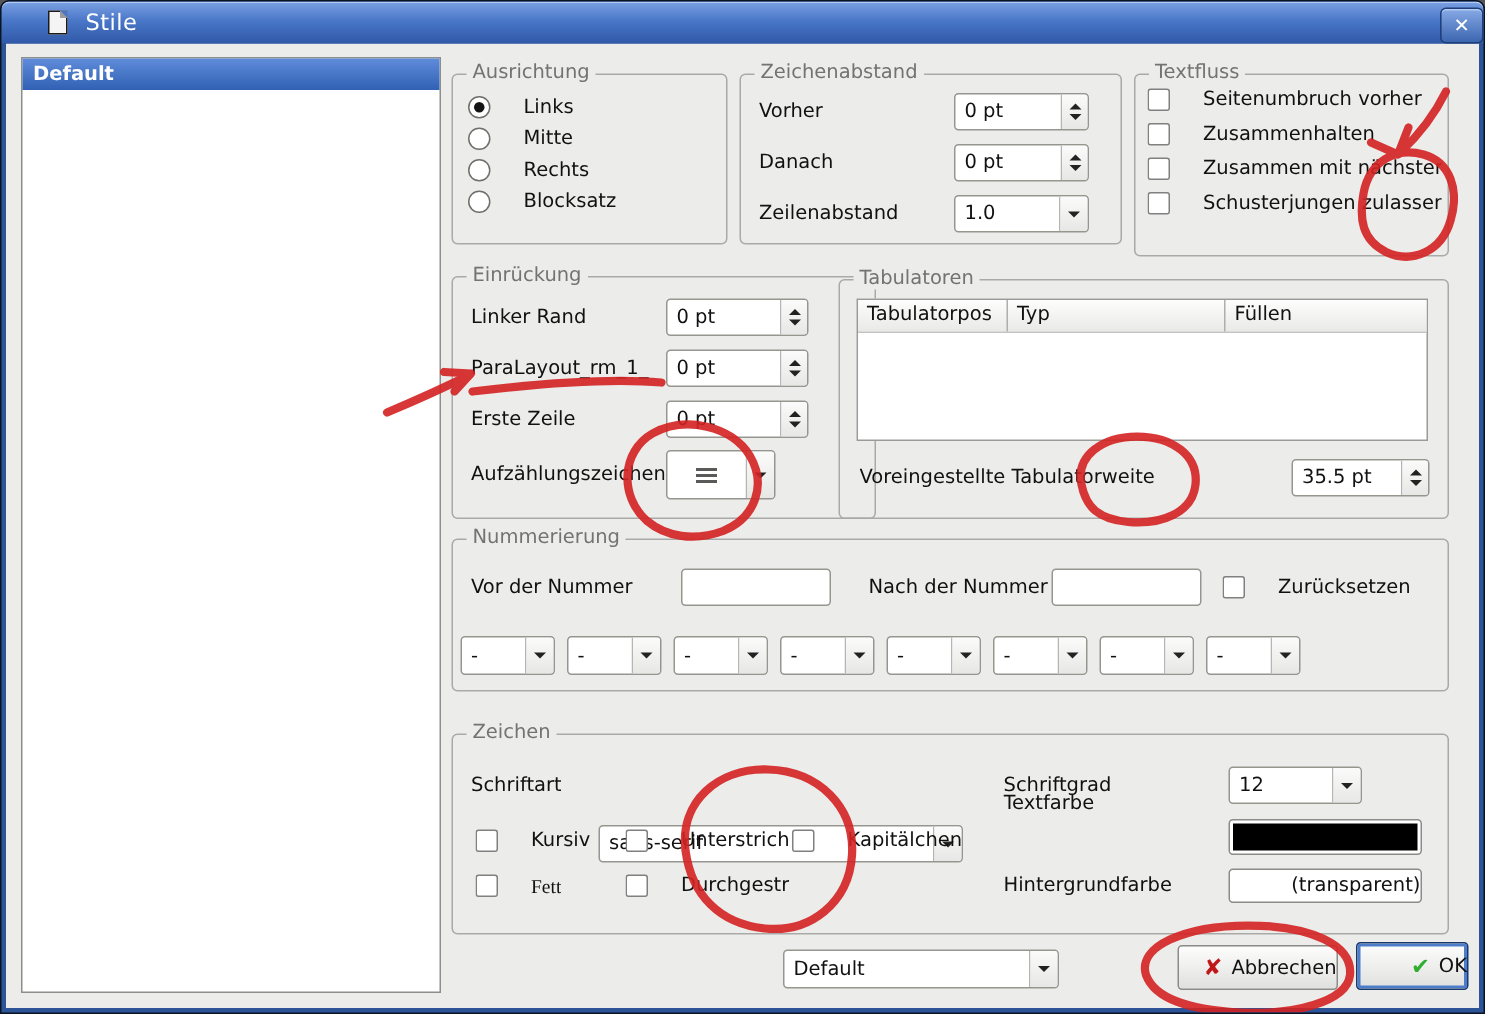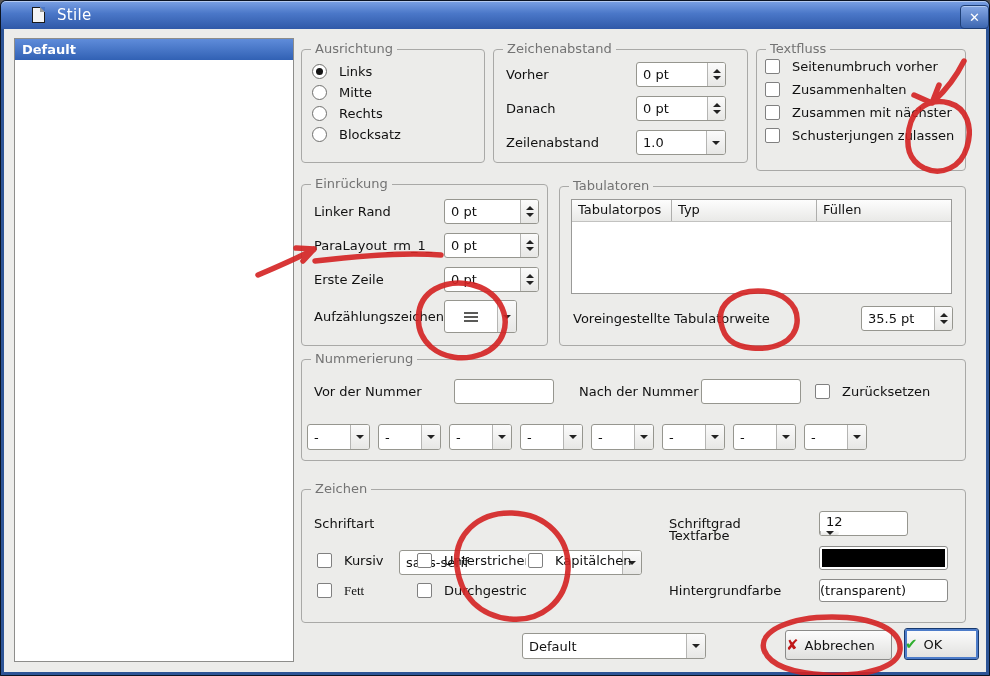--- a/index.html
+++ b/index.html
@@ -17,37 +17,37 @@
        background:linear-gradient(#87a9e6,#3c66b0);border:1px solid #1e3f77;
        box-shadow:inset 0 1px 0 #b3cbf2;color:#fff;font-weight:bold;font-size:13px;
        display:flex;align-items:center;justify-content:center;}
   .content{position:absolute;left:3px;top:28px;width:982px;height:643px;background:#ececea;}
   .listbox{position:absolute;left:13px;top:37px;width:278px;height:622px;background:#fff;border:1px solid #8d8d8b;}
   .listrow{height:21px;line-height:21px;padding-left:7px;color:#fff;font-weight:bold;
        background:linear-gradient(#5f8cda,#3161b4);}
   .g{position:absolute;border:1px solid #a9a9a7;border-radius:4px;}
   .leg{position:absolute;top:-9px;left:9px;background:#ececea;padding:0 4px;color:#737373;white-space:nowrap;}
   .lbl{position:absolute;white-space:nowrap;overflow:hidden;}
-  .row{position:absolute;display:flex;align-items:center;gap:12px;white-space:nowrap;overflow:hidden;}
+  .row{position:absolute;display:flex;align-items:center;gap:22px;white-space:nowrap;overflow:hidden;}
   .radio{width:13px;height:13px;border-radius:50%;background:#fff;border:1px solid #6f6f6d;position:relative;flex:0 0 auto;}
   .radio.sel::after{content:"";position:absolute;inset:3px;background:#151515;border-radius:50%;}
   .cb{width:13px;height:13px;background:#fff;border:1px solid #808080;border-radius:2px;flex:0 0 auto;}
   .field,.spin,.combo{position:absolute;background:#fff;border:1px solid #96968f;border-radius:3px;
        box-sizing:border-box;display:flex;align-items:stretch;}
   .val{flex:1;display:flex;align-items:center;padding-left:6px;overflow:hidden;white-space:nowrap;}
   .spin-btns{width:17px;border-left:1px solid #b5b5b3;background:linear-gradient(#fbfbfb,#e7e7e5);
        border-radius:0 2px 2px 0;display:flex;flex-direction:column;align-items:center;justify-content:center;gap:3px;}
   .tri-up{width:0;height:0;border-left:4px solid transparent;border-right:4px solid transparent;border-bottom:4px solid #222;}
   .tri-dn{width:0;height:0;border-left:4px solid transparent;border-right:4px solid transparent;border-top:4px solid #222;}
   .combo-arrow{width:18px;border-left:1px solid #b5b5b3;background:linear-gradient(#fbfbfb,#e7e7e5);
        border-radius:0 2px 2px 0;display:flex;align-items:center;justify-content:center;}
   .tbl{position:absolute;background:#fff;border:1px solid #9a9a98;box-sizing:border-box;}
   .thead{display:flex;height:21px;background:linear-gradient(#fdfdfd,#e9e9e7);border-bottom:1px solid #c2c2c0;}
   .hc{border-right:1px solid #aeaeac;padding:2px 0 0 6px;overflow:hidden;white-space:nowrap;box-sizing:border-box;}
-  .btn{position:absolute;display:flex;align-items:center;justify-content:flex-start;gap:6px;cursor:pointer;
+  .btn{position:absolute;display:flex;align-items:center;justify-content:flex-end;gap:6px;cursor:pointer;
        background:linear-gradient(#fdfdfd,#e0e0de);border:1px solid #8b8b89;border-radius:3px;box-sizing:border-box;}
   .btn.focus{border:1px solid #16386e;box-shadow:0 0 0 2px #4d7cc9 inset;}
   .x-glyph{color:#c01818;font-weight:bold;font-size:15px;}
   .v-glyph{color:#2fae2f;font-weight:bold;font-size:15px;}
   .swatch-inner{position:absolute;inset:2px;background:#000;}
   .lines{width:14px;height:10px;background:repeating-linear-gradient(to bottom,#5a5a58 0 2px,transparent 2px 4px);}
   input.txt{position:absolute;background:#fff;border:1px solid #96968f;border-radius:3px;box-sizing:border-box;
        font:inherit;padding:0 5px;outline:none;}
   svg.anno{position:absolute;left:0;top:0;pointer-events:none;z-index:50;}
 </style>
@@ -131,21 +131,21 @@
   </div>
   <div class="row" style="left:764px;top:103px;height:17px;width:196px;">
     <span class="cb"></span>
     <span>Zusammen mit nächster</span>
   </div>
   <div class="row" style="left:764px;top:126px;height:17px;width:196px;">
     <span class="cb"></span>
     <span>Schusterjungen zulassen</span>
   </div>
 
-  <div class="g" style="left:300px;top:183px;width:245px;height:160px;">
+  <div class="g" style="left:300px;top:183px;width:245px;height:160px;padding-left:36px;">
     <span class="leg">Einrückung</span>
   </div>
   <div class="lbl" style="left:313px;top:198px;line-height:25px;width:128px;">Linker Rand</div>
   <div class="spin" style="left:443px;top:198px;width:95px;height:25px;">
     <span class="val">0 pt</span>
     <span class="spin-btns">
         <span class="tri-up"></span>
         <span class="tri-dn"></span>
       </span>
   </div>
@@ -258,21 +258,21 @@
     <span class="leg">Zeichen</span>
   </div>
   <div class="lbl" style="left:313px;top:510px;line-height:25px;">Schriftart</div>
   <div class="combo" style="left:398px;top:510px;width:243px;height:25px;margin-top:39px;">
     <span class="val">sans-serif</span>
     <span class="combo-arrow">
         <span class="tri-dn"></span>
       </span>
   </div>
   <div class="lbl" style="left:668px;top:510px;line-height:25px;">Schriftgrad</div>
-  <div class="combo" style="left:818px;top:510px;width:89px;height:25px;flex-direction:column;">
+  <div class="combo" style="left:818px;top:510px;width:89px;height:25px;">
     <span class="val">12</span>
     <span class="combo-arrow">
         <span class="tri-dn"></span>
       </span>
   </div>
   <div class="row" style="left:316px;top:551px;height:17px;">
     <span class="cb"></span>
     <span>Kursiv</span>
   </div>
   <div class="row" style="left:316px;top:581px;height:17px;font-family:Liberation Serif, serif;">

